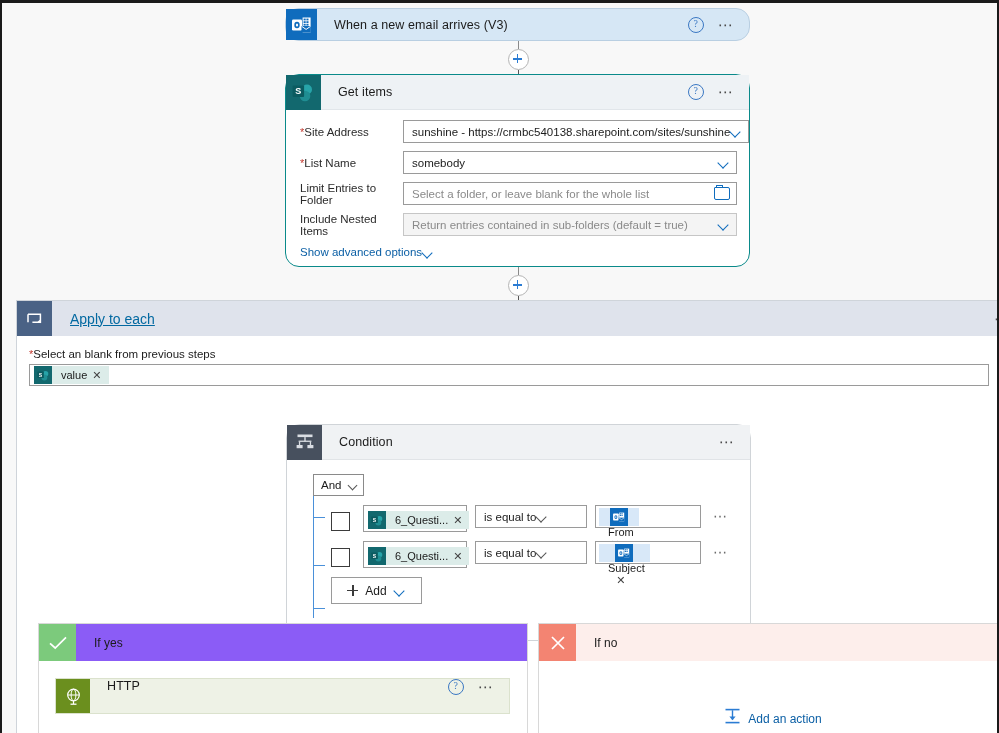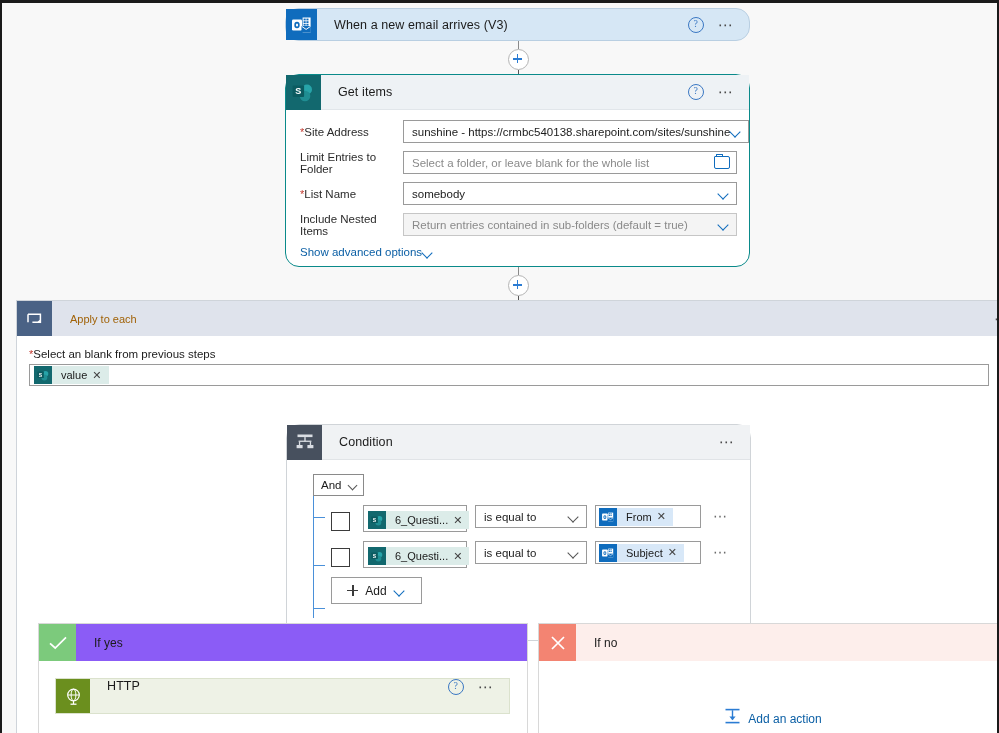--- a/index.html
+++ b/index.html
@@ -218,22 +218,23 @@
     height: 35px;
     background: #dfe3ec;
   }
   #applyeach .ae-icon {
     width: 35px; height: 35px; flex: 0 0 35px;
     background: #4a6285;
     display: flex; align-items: center; justify-content: center;
   }
   #applyeach .ae-title {
     padding-left: 18px;
-    font-size: 11px;
-    color: #a16207;
+    font-size: 14px;
+    color: #0369a1;
+    text-decoration: underline;
   }
   .ae-dots {
     margin-left: auto;
     color: #4a4a4a;
     font-size: 15px;
     letter-spacing: 2.2px;
     line-height: 8px;
     padding-right: 2px;
     overflow: hidden;
     width: 5px;
@@ -263,21 +264,21 @@
     background: #dcece9;
     font-size: 11px;
     color: #1b1b1b;
   }
   .token .tok-ic {
     width: 18px; height: 18px; flex: 0 0 18px;
     display: flex; align-items: center; justify-content: center;
   }
   .token .tok-ic.sp { background: #12686e; }
   .token .tok-ic.ol { background: #0f6cbd; }
-  .token.blue { background: #d8e8f8; }
+  .token.blue { background: #d8e8f8; flex-direction: column; }
   .token .tok-label { padding: 0 5px 0 9px; white-space: nowrap; }
   .token .tok-x {
     font-size: 11px; color: #444;
     padding-right: 7px;
     cursor: default;
   }
 
   
   #condition-card {
     left: 283px; top: 397px; width: 465px; height: 217px;
@@ -340,21 +341,21 @@
     padding: 5px 0 0 4px;
     box-sizing: border-box;
     flex: 0 0 104px;
   }
   .cond-op {
     width: 112px; height: 23px;
     border: 1px solid #9a9a9a;
     background: #fff;
     display: flex;
     align-items: center;
-    justify-content: space-between;
+    justify-content: flex-start;
     padding: 0 6px 0 8px;
     box-sizing: border-box;
     font-size: 11.5px;
     color: #1b1b1b;
     margin-left: 8px;
     flex: 0 0 112px;
   }
   .cond-op .chev::before { border-color: #555; }
   .cond-right {
     width: 106px; height: 23px;
@@ -518,32 +519,32 @@
 
       <div class="field-row">
         <div class="field-label"><span class="req-star">*</span><span>Site Address</span></div>
         <div class="field-input">
           <div class="field-value">sunshine - https://crmbc540138.sharepoint.com/sites/sunshine</div>
           <div class="chev"></div>
         </div>
       </div>
 
       <div class="field-row">
+        <div class="field-label"><span class="req-star">*</span><span>List Name</span></div>
+        <div class="field-input">
+          <div class="field-value">somebody</div>
+          <div class="chev"></div>
+        </div>
+      </div>
+
+      <div class="field-row">
         <div class="field-label">Limit Entries to Folder</div>
         <div class="field-input">
           <div class="field-value placeholder">Select a folder, or leave blank for the whole list</div>
           <div class="folder-ic"></div>
-        </div>
-      </div>
-
-      <div class="field-row">
-        <div class="field-label"><span class="req-star">*</span><span>List Name</span></div>
-        <div class="field-input">
-          <div class="field-value">somebody</div>
-          <div class="chev"></div>
         </div>
       </div>
 
       <div class="field-row">
         <div class="field-label">Include Nested Items</div>
         <div class="field-input muted">
           <div class="field-value placeholder">Return entries contained in sub-folders (default = true)</div>
           <div class="chev"></div>
         </div>
       </div>

